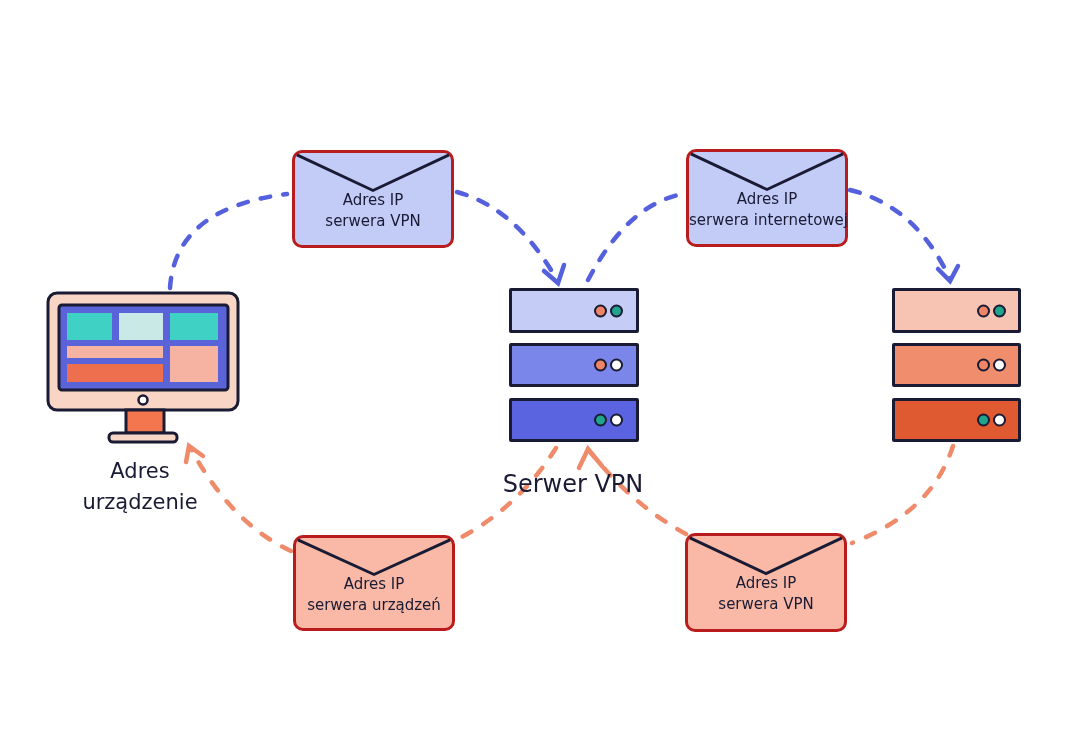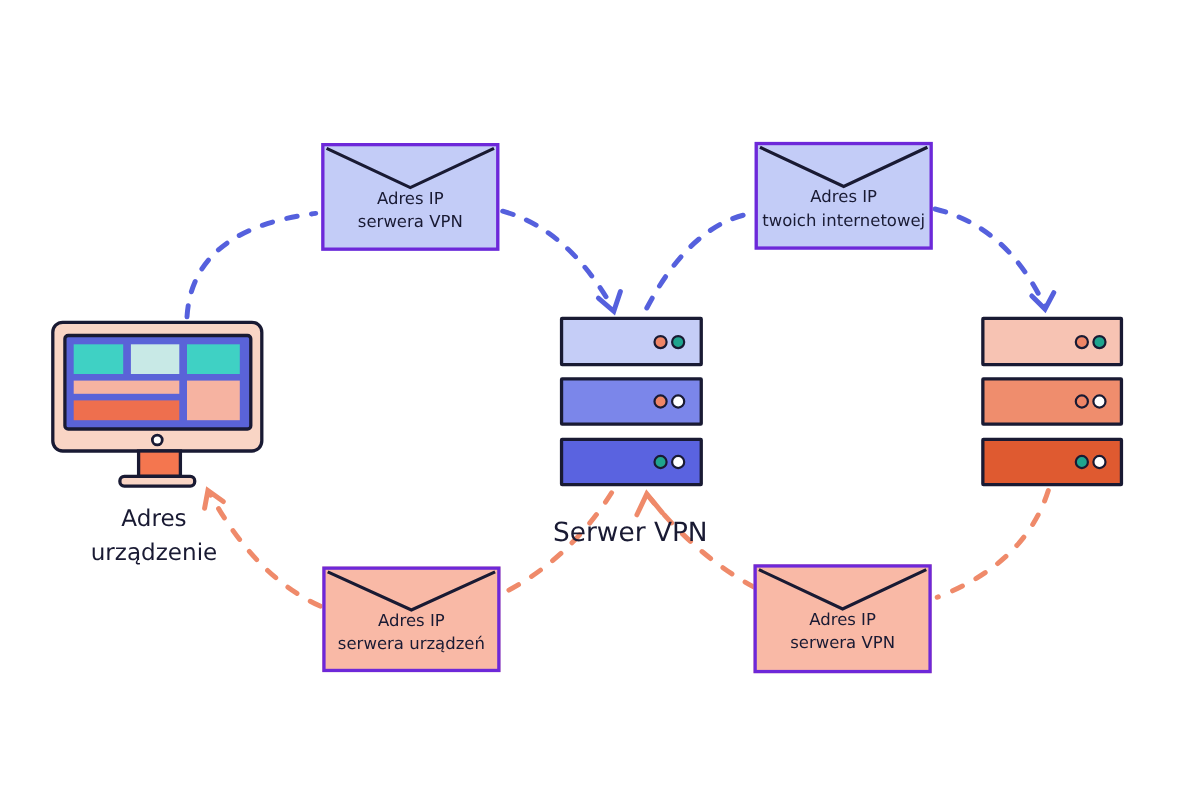--- a/index.html
+++ b/index.html
@@ -3,21 +3,21 @@
 <meta charset="utf-8">
 <style>
   html,body{margin:0;padding:0;background:#fff;}
   .canvas{
     position:relative;width:1080px;height:732px;background:#ffffff;
     font-family:"DejaVu Sans","Liberation Sans",sans-serif;color:#191a33;overflow:hidden;
   }
   .layer{position:absolute;left:0;top:0;width:1080px;height:732px;pointer-events:none;}
 
   
-  .envelope{position:absolute;box-sizing:border-box;border:3px solid #6d28d9;border-radius:0;}
+  .envelope{position:absolute;box-sizing:border-box;border:3px solid #b91c1c;border-radius:10px;margin-top:20px;}
   .envelope.blue{background:#c3ccf7;}
   .envelope.salmon{background:#f9b9a6;}
   .envelope .flap{position:absolute;left:0;top:0;width:100%;height:100%;}
   .env-text{position:absolute;left:0;right:0;top:40%;text-align:center;
     font-size:15px;line-height:21px;font-weight:500;white-space:nowrap;}
 
   
   .bar{position:absolute;box-sizing:border-box;border:3px solid #191a33;border-radius:2px;width:130px;height:45px;}
   .led{position:absolute;top:50%;transform:translateY(-50%);width:13px;height:13px;border-radius:50%;
     box-sizing:border-box;border:2.5px solid #191a33;}
@@ -80,21 +80,21 @@
       <div>serwera VPN</div>
     </div>
   </div>
 
   <div class="envelope blue" style="left:686px;top:129px;width:162px;height:98px">
     <svg class="flap" viewBox="0 0 162 98" preserveAspectRatio="none">
       <polyline points="2,2 81,40 160,2" fill="none" stroke="#191a33" stroke-width="3"></polyline>
     </svg>
     <div class="env-text">
       <div>Adres IP</div>
-      <div>twoich internetowej</div>
+      <div>serwera internetowej</div>
     </div>
   </div>
 
   <div class="envelope salmon" style="left:293px;top:515px;width:162px;height:96px">
     <svg class="flap" viewBox="0 0 162 96" preserveAspectRatio="none">
       <polyline points="2,2 81,39 160,2" fill="none" stroke="#191a33" stroke-width="3"></polyline>
     </svg>
     <div class="env-text">
       <div>Adres IP</div>
       <div>serwera urządzeń</div>

